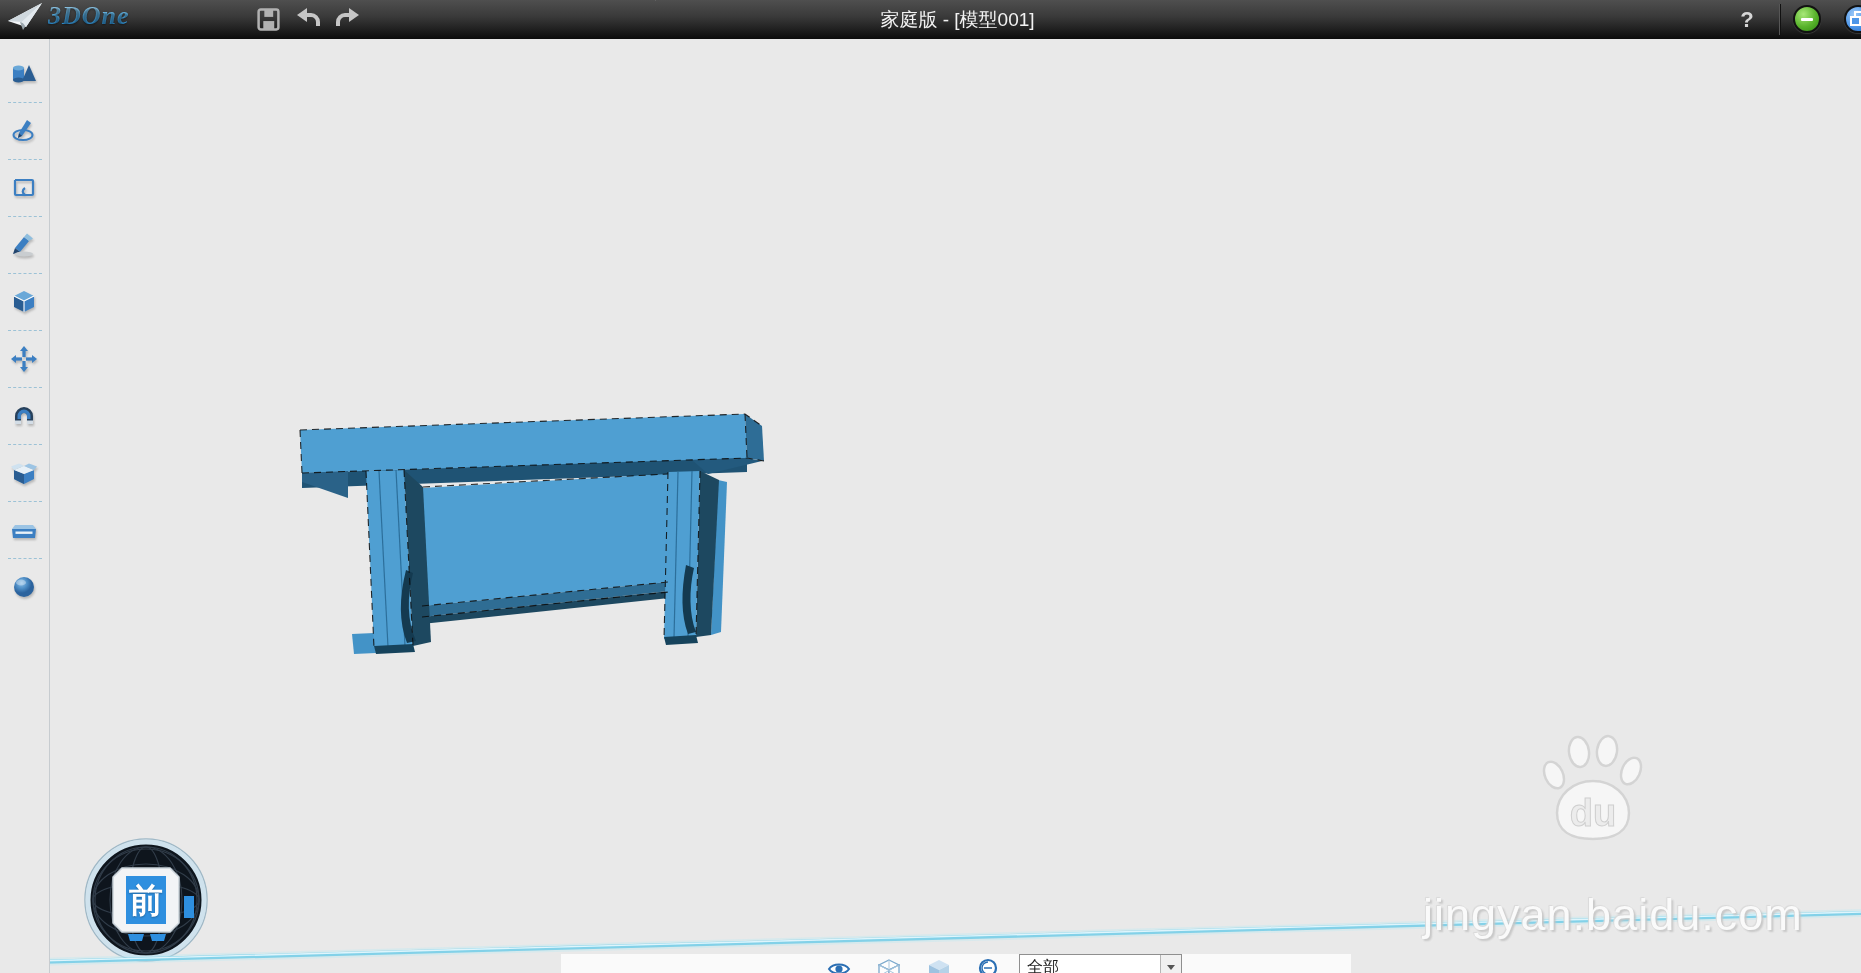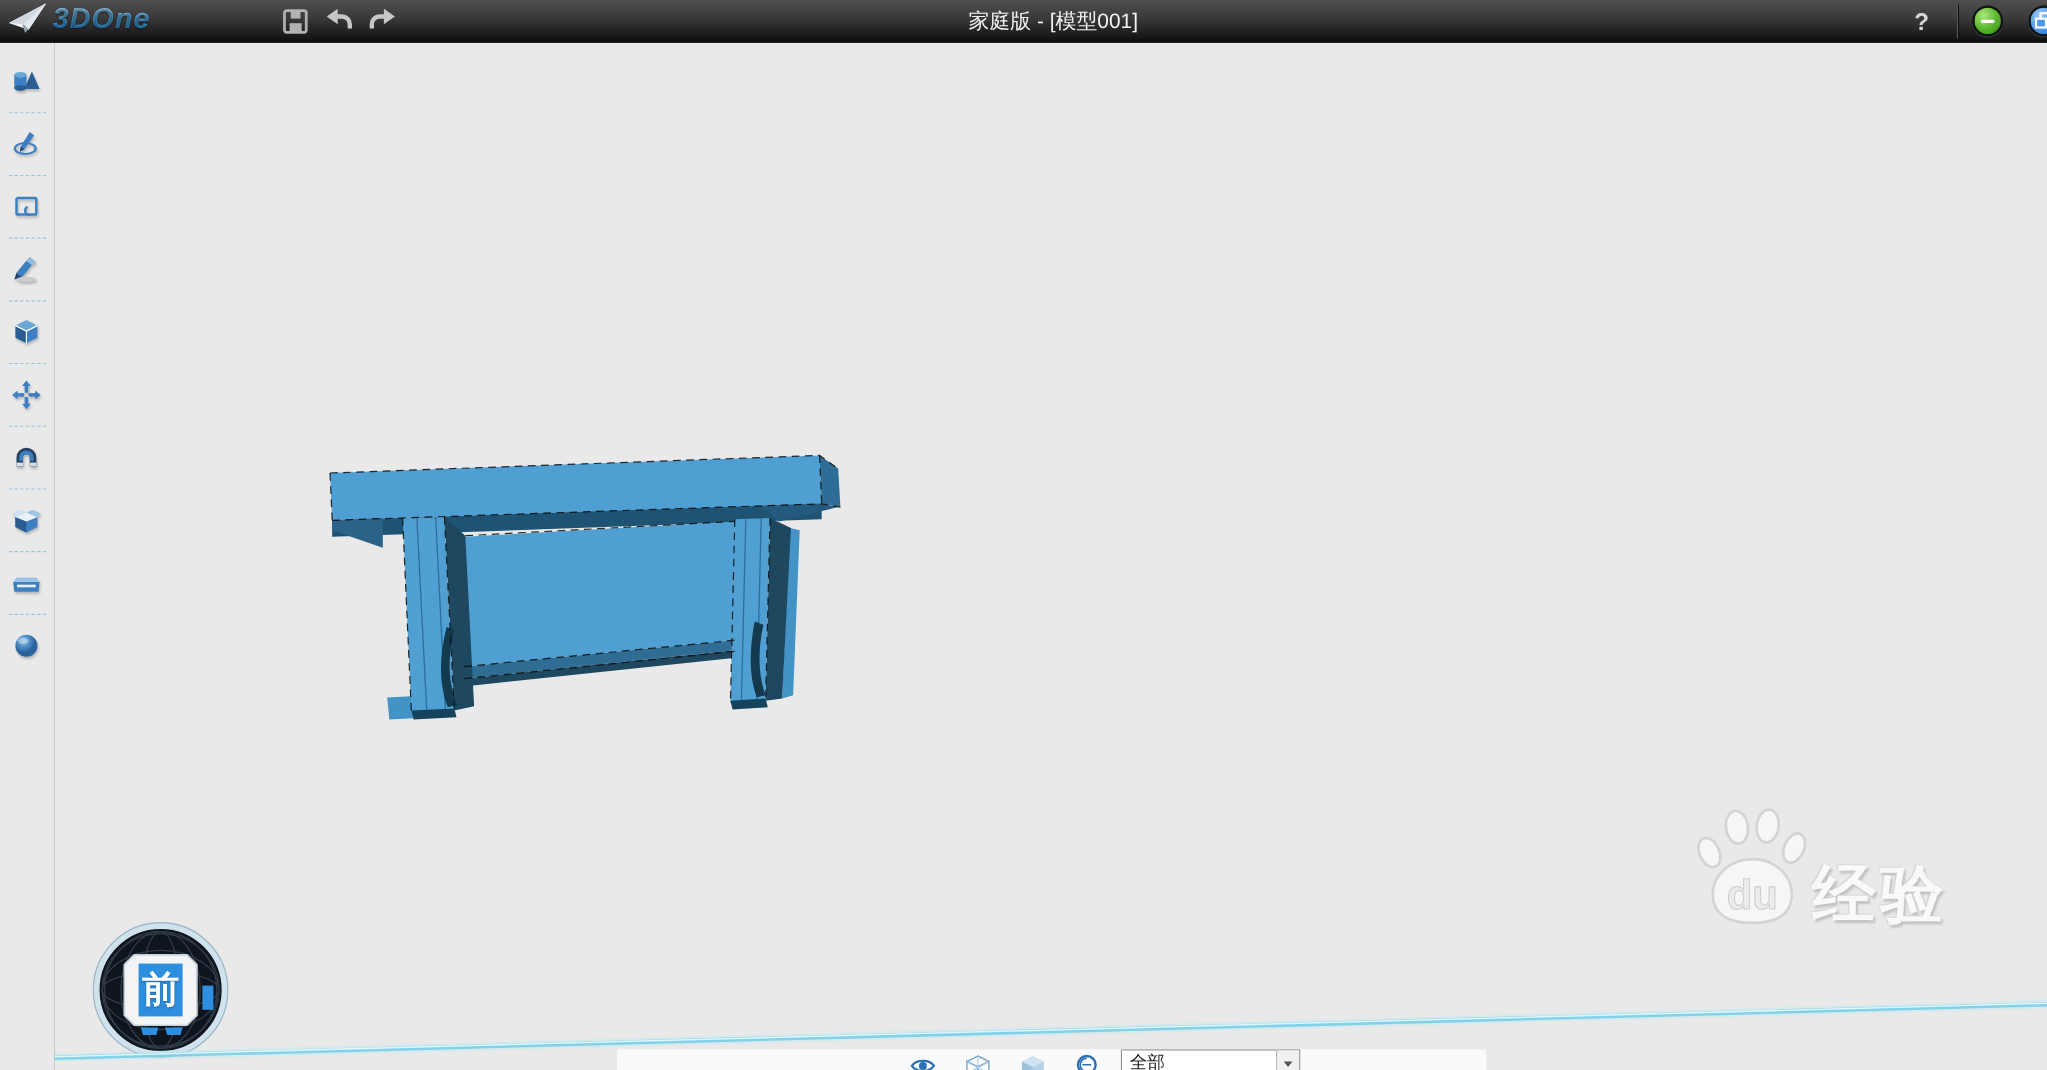--- a/index.html
+++ b/index.html
@@ -10,21 +10,21 @@
   .titlebar {
     position:absolute; left:0; top:0; width:1861px; height:39px;
     background:linear-gradient(180deg,#4f4f4f 0%, #3a3a3a 42%, #1c1c1c 80%, #0c0c0c 100%);
     z-index:50;
   }
   .titlebar::after { 
     content:""; position:absolute; left:655px; top:0; width:160px; height:39px;
     background:linear-gradient(115deg, rgba(255,255,255,.10) 0 1px, transparent 1px);
     pointer-events:none;
   }
-  .logo { position:absolute; left:6px; top:1px; display:flex; gap:4px; }
+  .logo { position:absolute; left:6px; top:1px; display:flex; gap:4px;font-family:Liberation Serif, serif; }
   .logo-text {
     font-size:26px; font-weight:bold; font-style:italic; letter-spacing:1px;
     background:linear-gradient(180deg,#cdeeff 0%, #5db9f0 45%, #1283d6 100%);
     -webkit-background-clip:text; background-clip:text; -webkit-text-fill-color:transparent;
     color:#35a3e8; text-shadow:0 1px 2px rgba(0,0,0,.45);
   }
   .tb-icons { position:absolute; left:253px; top:3px; display:flex; gap:10px; align-items:center; }
   .tb-btn { width:30px; height:32px; display:flex; align-items:center; justify-content:center; cursor:pointer; }
   .doc-title {
     position:absolute; left:0; top:0; width:100%; height:39px; line-height:39px;
@@ -394,16 +394,16 @@
     <svg class="wm-paw" width="112" height="118" viewBox="0 0 112 118">
       <g fill="#f7f7f7" fill-opacity="0.92" stroke="#d4d4d4" stroke-width="2.5">
         <ellipse cx="17" cy="44" rx="9" ry="14" transform="rotate(-24 17 44)"></ellipse>
         <ellipse cx="42" cy="21" rx="10" ry="15" transform="rotate(-7 42 21)"></ellipse>
         <ellipse cx="70" cy="20" rx="10" ry="15" transform="rotate(8 70 20)"></ellipse>
         <ellipse cx="94" cy="40" rx="9" ry="14" transform="rotate(24 94 40)"></ellipse>
         <path d="M56,50 C76,50 92,64 92,82 C92,100 78,108 56,108 C34,108 20,100 20,82 C20,64 36,50 56,50 z"></path>
       </g>
       <text x="56" y="95" text-anchor="middle" font-size="38" font-weight="bold" fill="#ededed" stroke="#cfcfcf" stroke-width="1" font-family="Liberation Sans, sans-serif">du</text>
     </svg>
-    <span class="wm-cn">经验</span>
+    <div class="wm-url">jingyan.baidu.com</div>
   </div>
 
 </main>
 
 </body></html>

